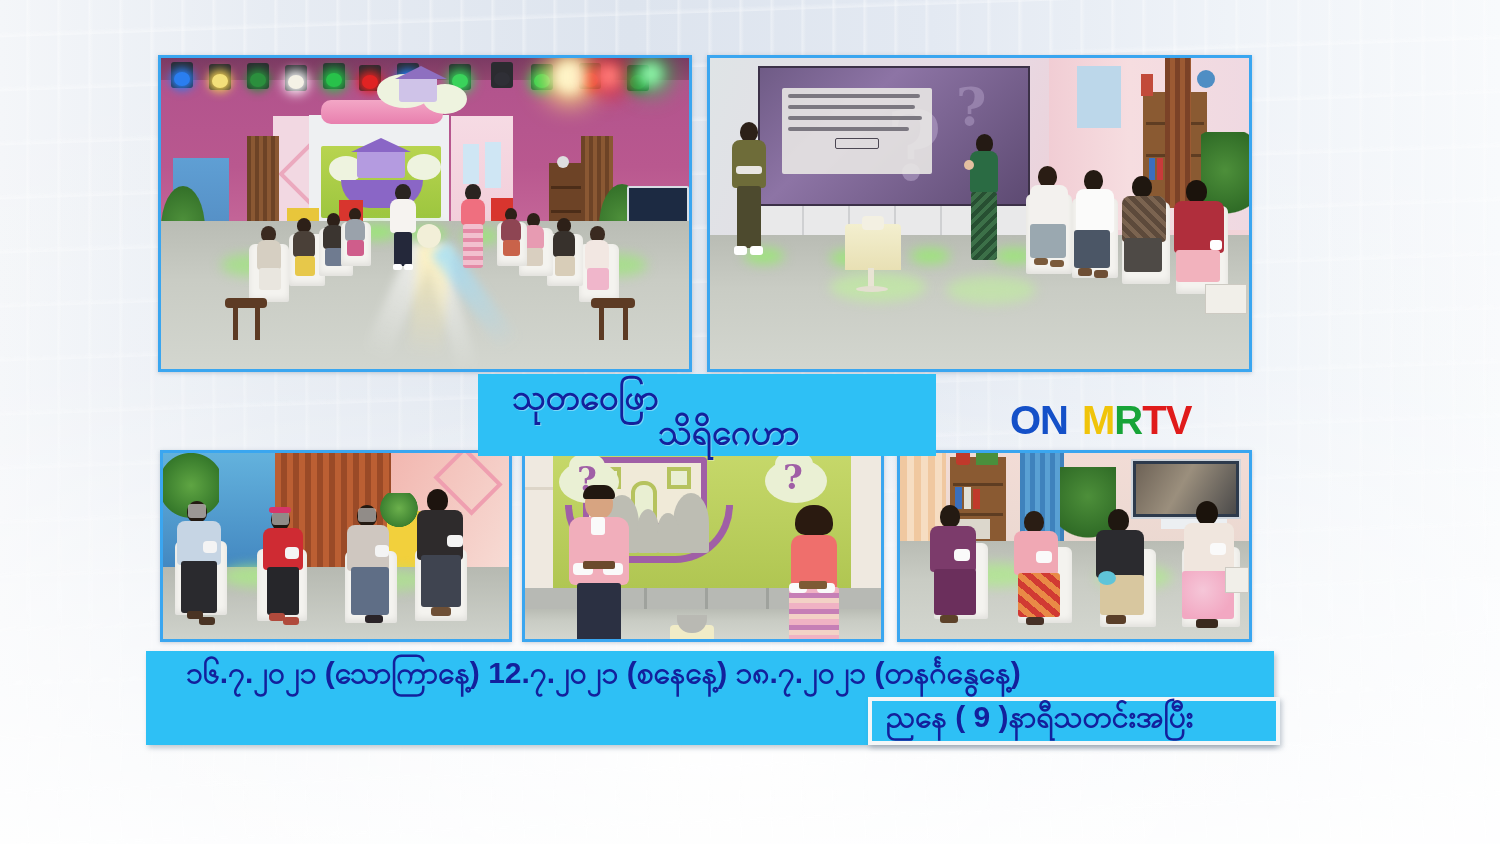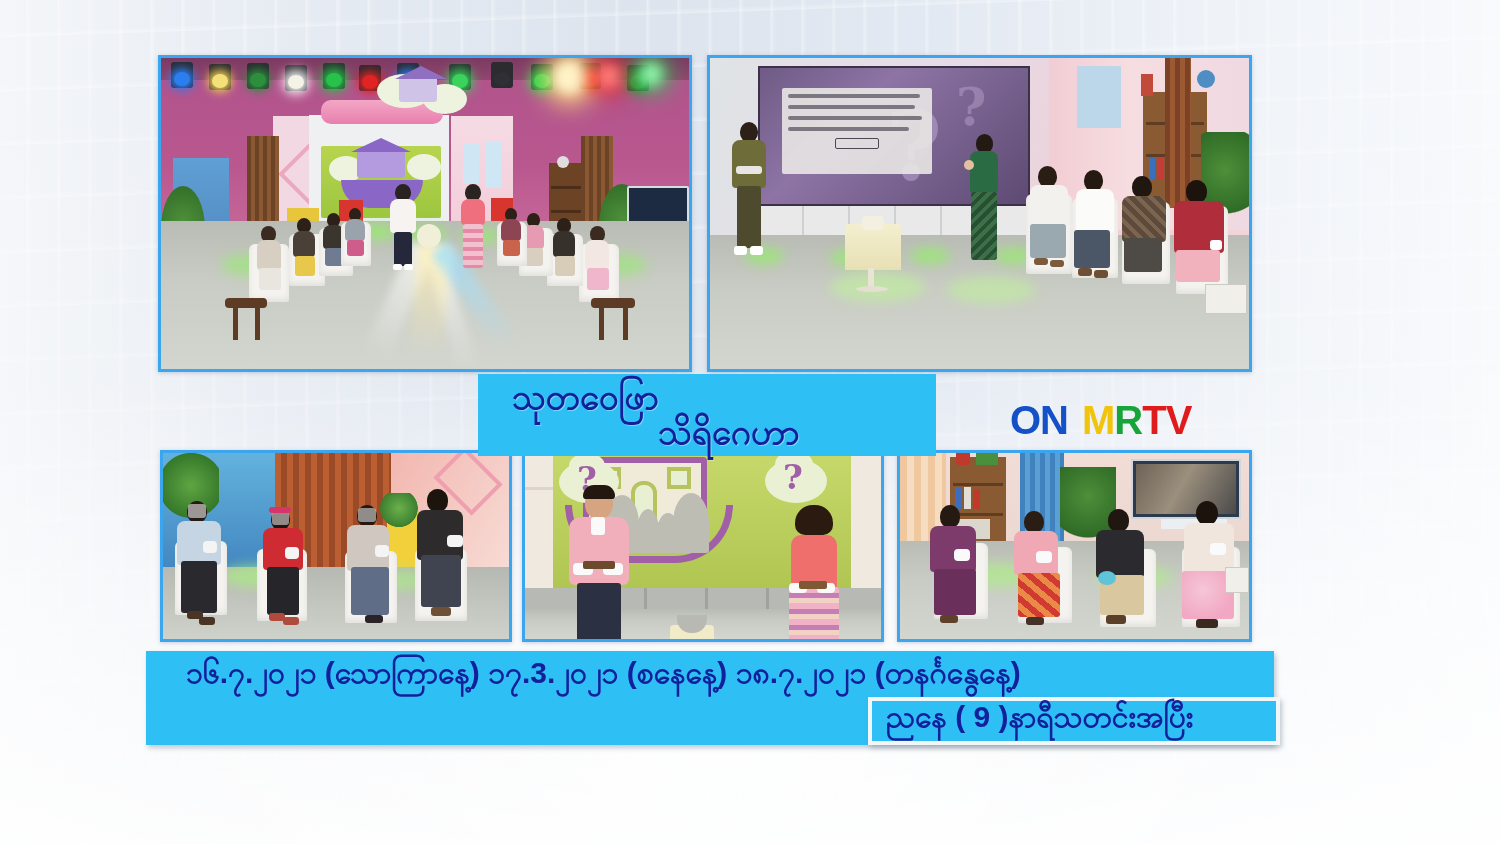--- a/index.html
+++ b/index.html
@@ -669,17 +669,17 @@
   <span id="mrtv-on">ON</span>
   <span id="mrtv-word">
     <span id="mrtv-m">M</span>
     <span id="mrtv-r">R</span>
     <span id="mrtv-t">T</span>
     <span id="mrtv-v">V</span>
   </span>
 </div>
 
 <div id="date-banner">
-  <div id="date-line">၁၆.၇.၂၀၂၁ (သောကြာနေ့) ၁၇.3.၂၀၂၁ (စနေနေ့) ၁၈.၇.၂၀၂၁ (တနင်္ဂနွေနေ့)</div>
+  <div id="date-line">၁၆.၇.၂၀၂၁ (သောကြာနေ့) 12.၇.၂၀၂၁ (စနေနေ့) ၁၈.၇.၂၀၂၁ (တနင်္ဂနွေနေ့)</div>
 </div>
 <div id="time-box">
   <div id="time-line">ညနေ ( 9 )နာရီသတင်းအပြီး</div>
 </div>
 
 </body></html>

